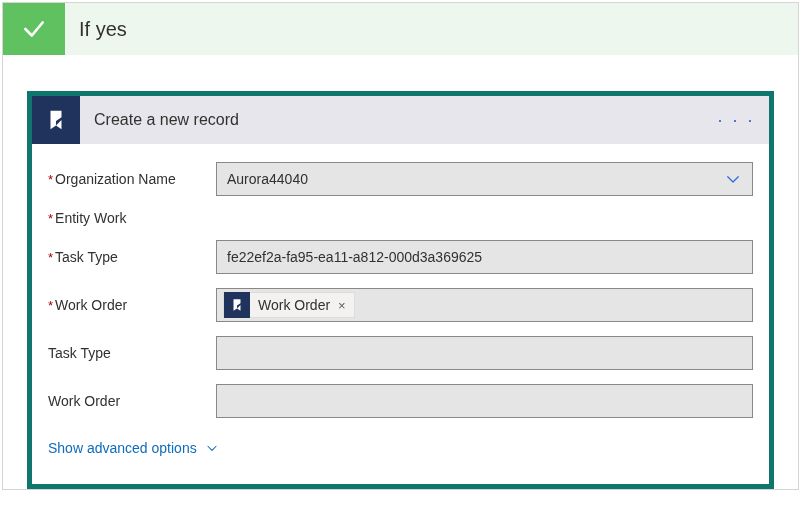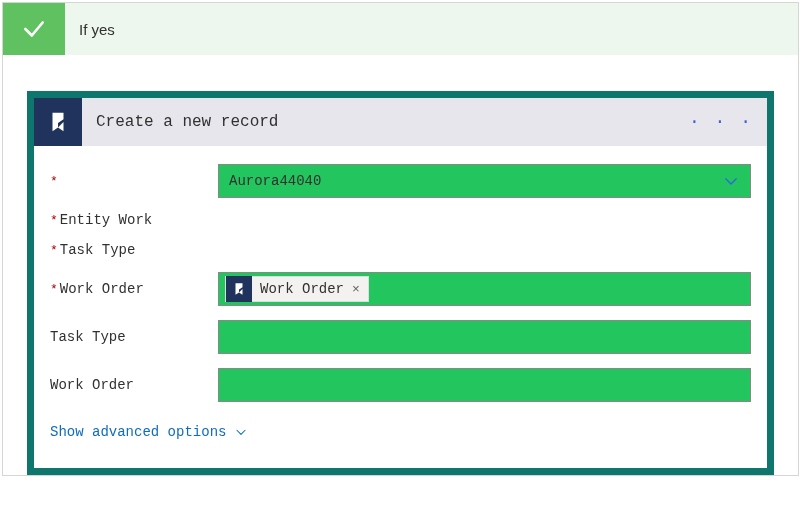--- a/index.html
+++ b/index.html
@@ -26,29 +26,28 @@
   .condition-icon-box {
     width: 62px;
     height: 52px;
     background: #5fc15f;
     display: flex;
     align-items: center;
     justify-content: center;
   }
   .condition-title {
     margin-left: 14px;
-    font-size: 15px;
+    font-size: 20px;
     color: #323130;
   }
   .body-area {
     padding: 36px 24px 0 24px;
   }
   .card {
-    border: 7px solid #0f766e;
-    font-family: Liberation Mono, monospace;
+    border: 5px solid #0f766e;
   }
   .card-header {
     display: flex;
     align-items: center;
     background: #e6e6ec;
     height: 48px;
     position: relative;
   }
   .card-header-icon {
     width: 48px;
@@ -95,21 +94,21 @@
     margin-right: 2px;
     font-size: 13px;
   }
   .form-control-wrap {
     flex: 1;
   }
   .form-control {
     width: 100%;
     height: 34px;
     border: 1px solid #8a8886;
-    background: #22c55e;
+    background: #e5e5e5;
     display: flex;
     align-items: center;
     padding: 0 10px;
     font-size: 14px;
     color: #323130;
     position: relative;
   }
   .form-control .text {
     flex: 1;
     white-space: nowrap;
@@ -186,20 +185,21 @@
         <div class="card-header-title">Create a new record</div>
         <div class="ellipsis-btn">· · ·</div>
       </div>
 
       <div class="card-body">
 
         
         <div class="form-row">
           <div class="form-label">
             <span class="req-mark">*</span>
+            <span>Organization Name</span>
           </div>
           <div class="form-control-wrap">
             <div class="form-control">
               <span class="text">Aurora44040</span>
               <span class="chevron-blue">
                 <svg width="18" height="18" viewBox="0 0 24 24">
                     <path d="M5 9 L12 16 L19 9" stroke="#2e62ea" stroke-width="1.6" fill="none" stroke-linecap="round" stroke-linejoin="round"></path>
                   </svg>
               </span>
             </div>
@@ -212,20 +212,25 @@
             <span class="req-mark">*</span>
             <span>Entity Work</span>
           </div>
         </div>
 
         
         <div class="form-row">
           <div class="form-label">
             <span class="req-mark">*</span>
             <span>Task Type</span>
+          </div>
+          <div class="form-control-wrap">
+            <div class="form-control">
+              <span class="text">fe22ef2a-fa95-ea11-a812-000d3a369625</span>
+            </div>
           </div>
         </div>
 
         
         <div class="form-row">
           <div class="form-label">
             <span class="req-mark">*</span>
             <span>Work Order</span>
           </div>
           <div class="form-control-wrap">

